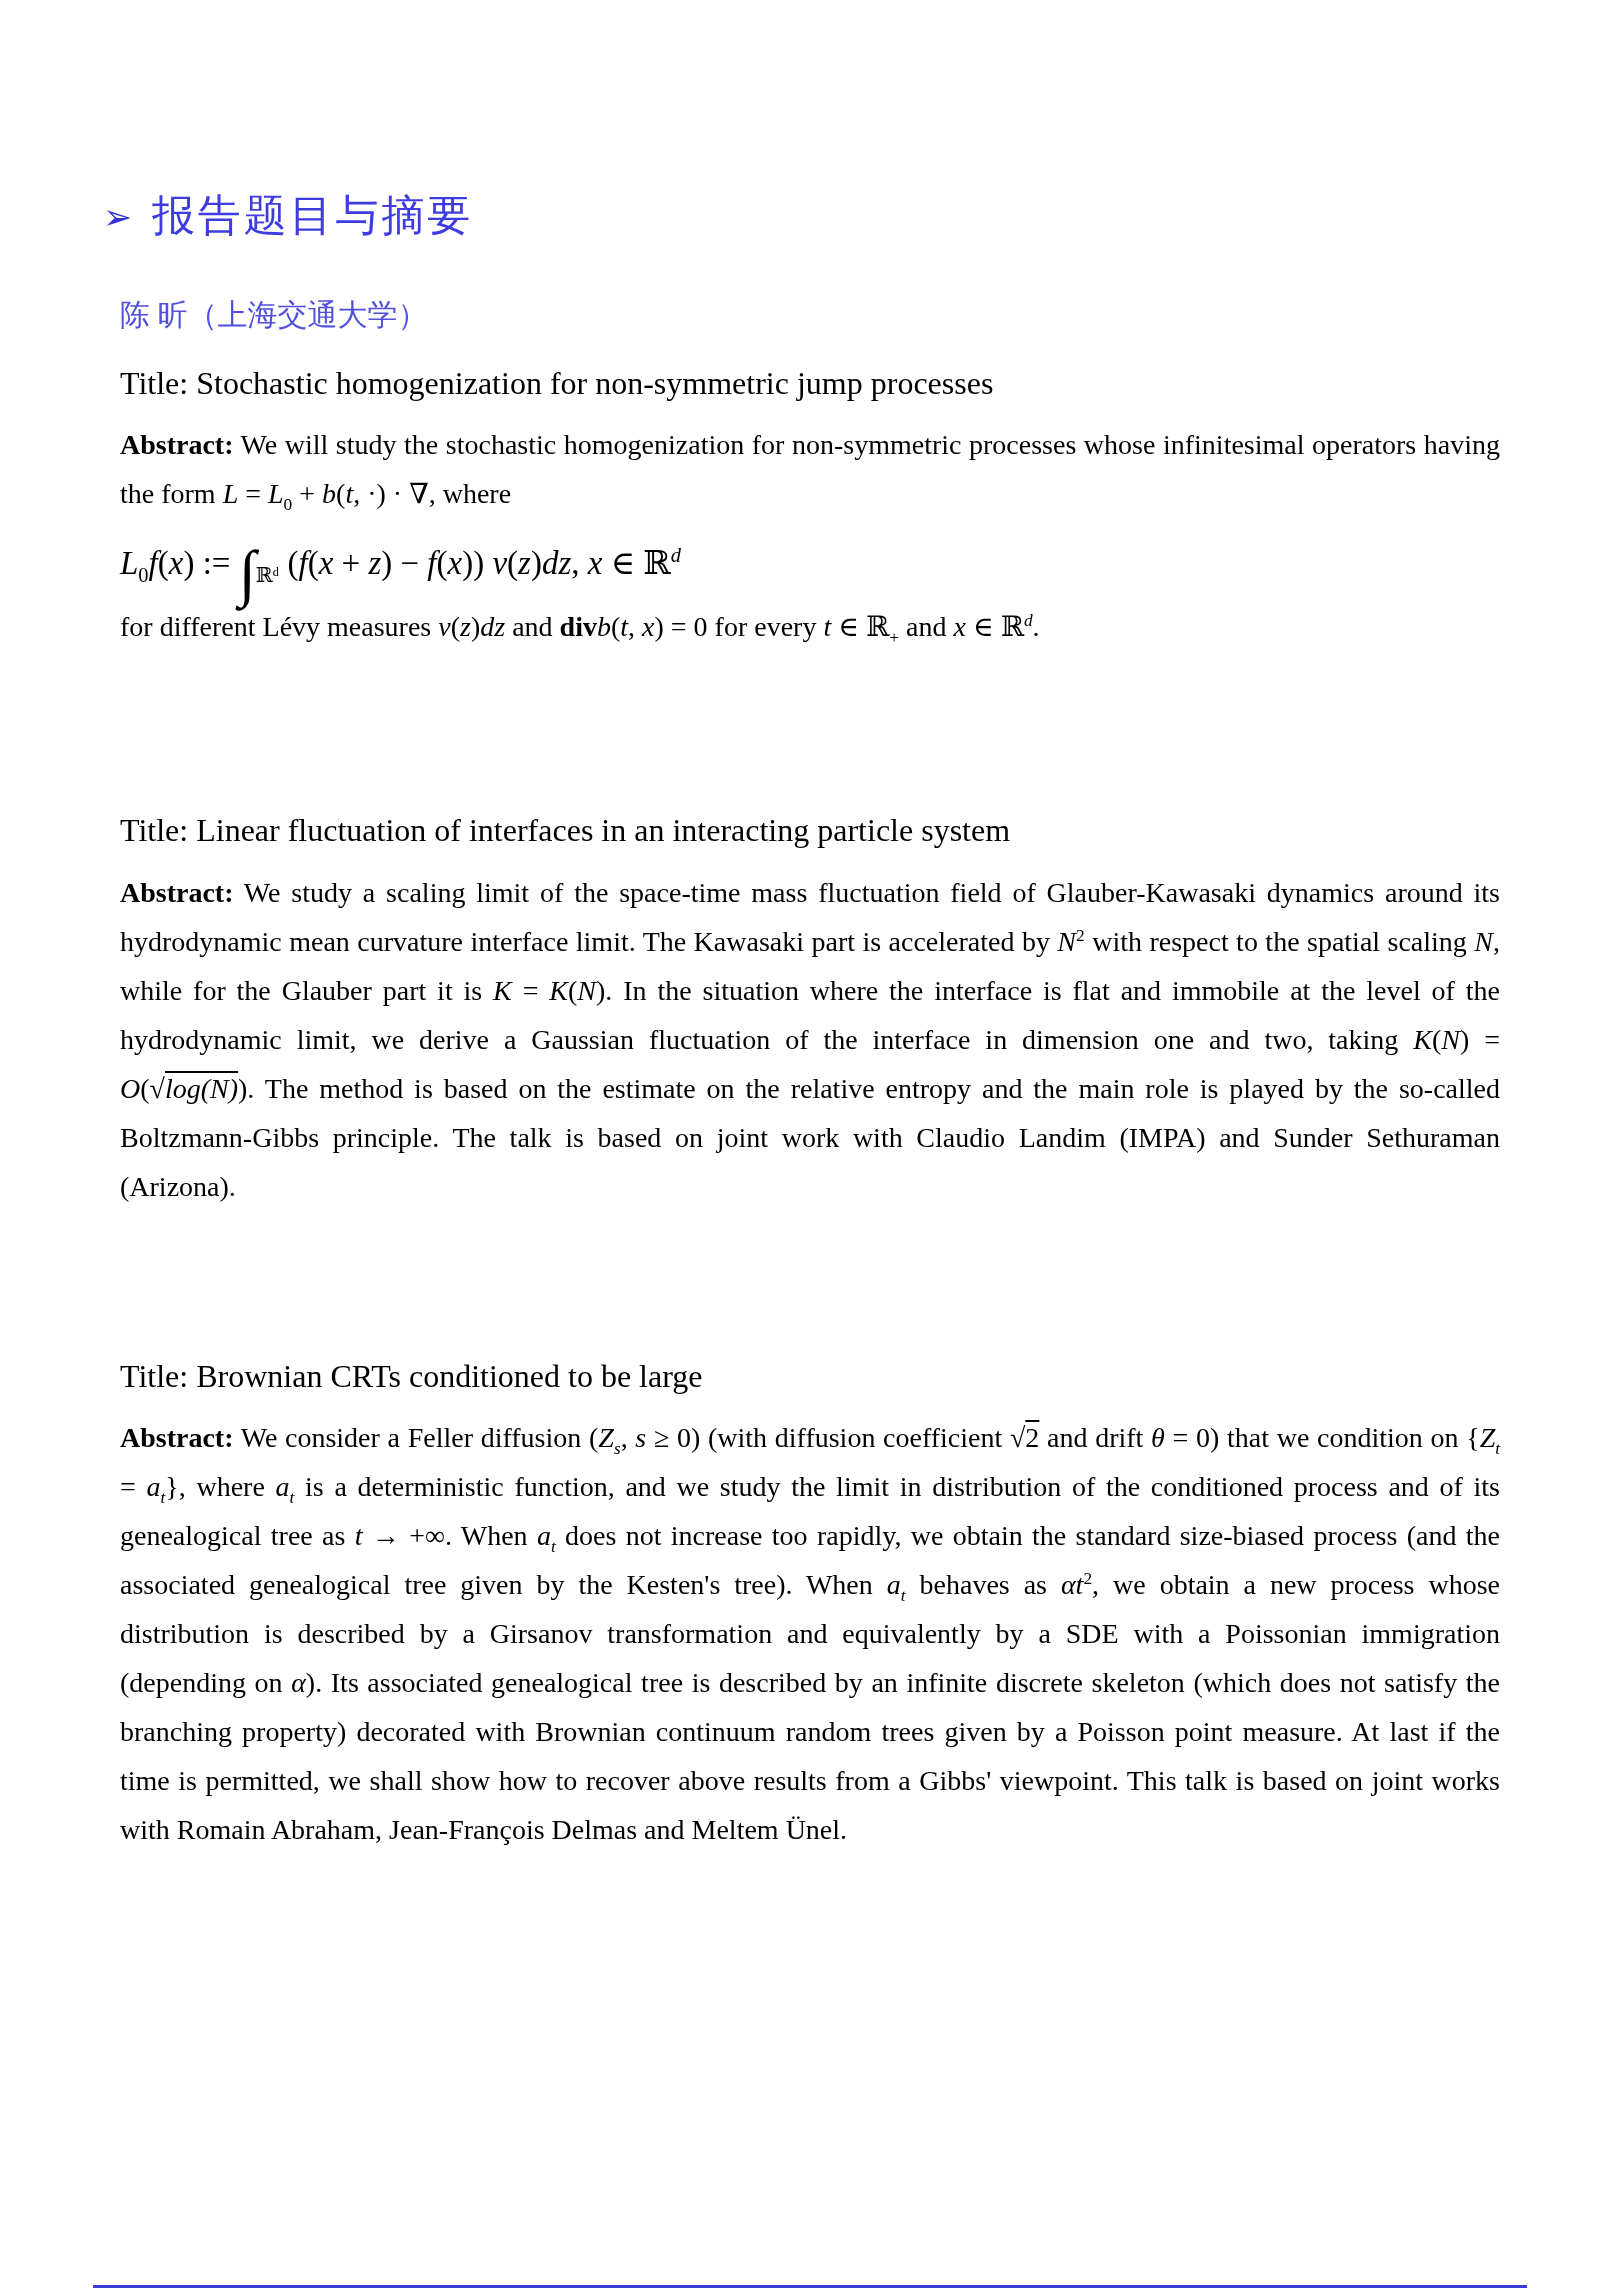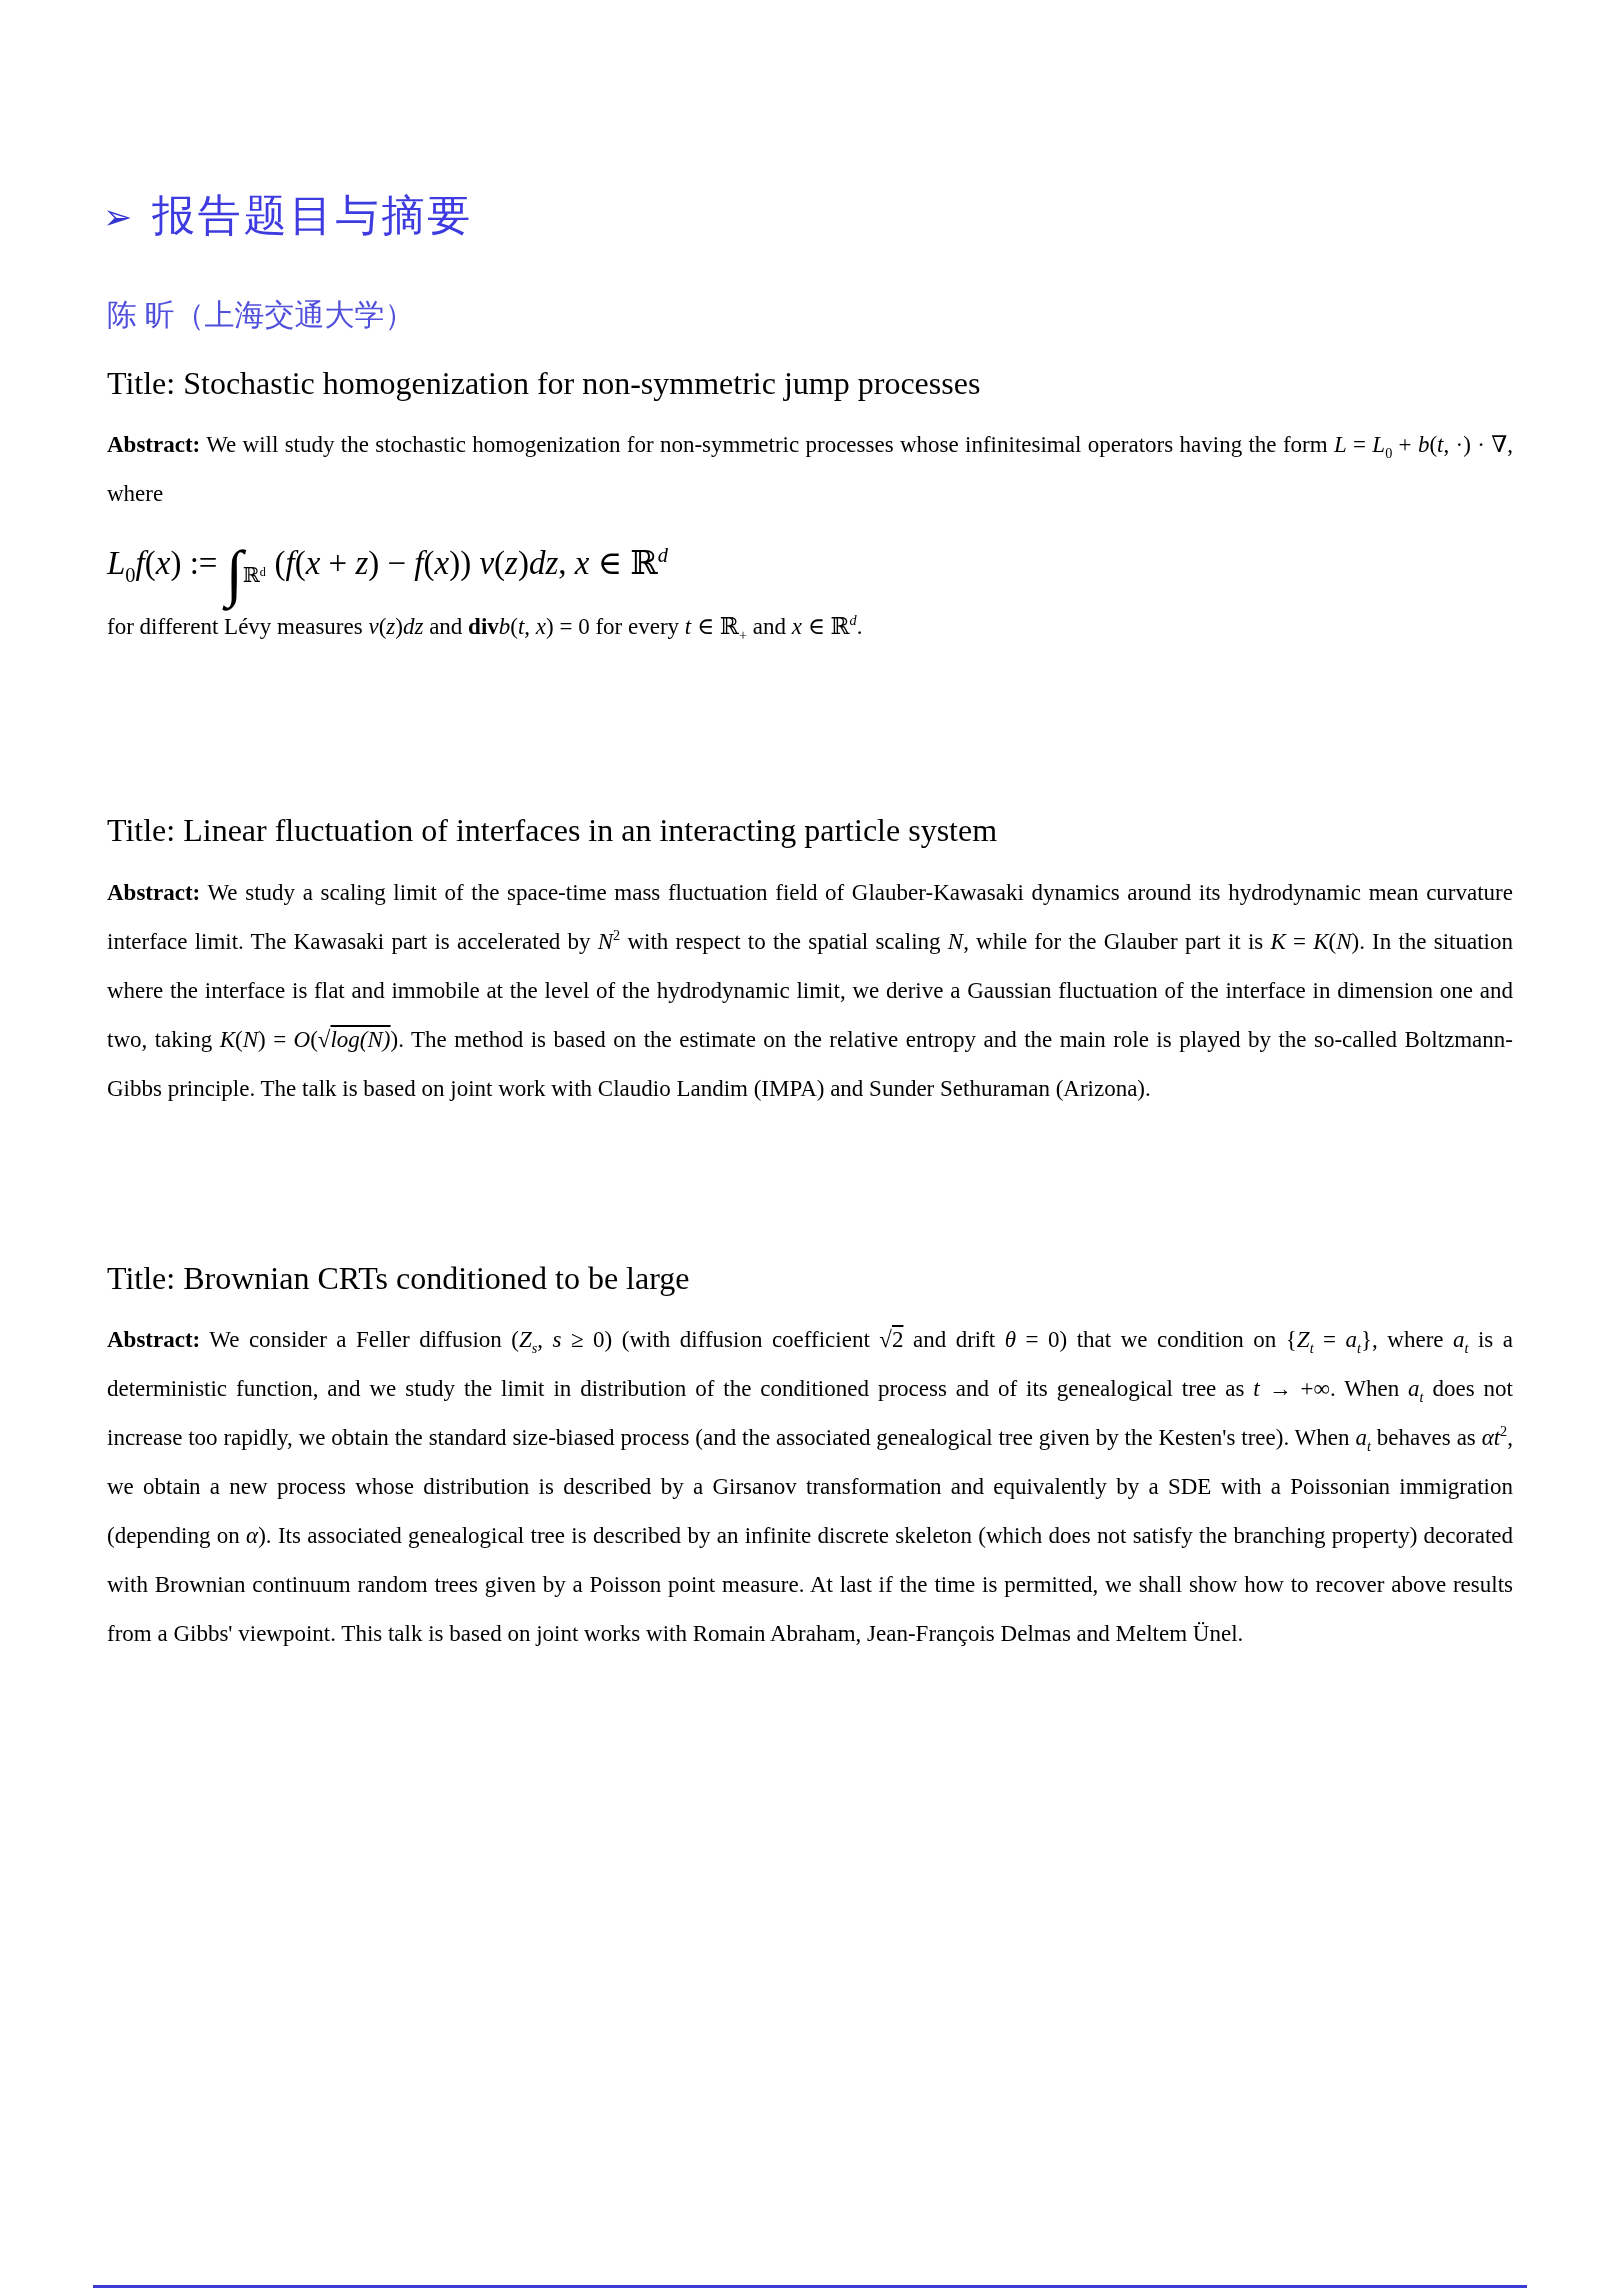--- a/index.html
+++ b/index.html
@@ -15,39 +15,39 @@
   }
   .doc-header {
     display:flex; align-items:center; gap:19.6px;
     margin-bottom:57px;
     color:#3e3ce0;
     font-family:"DejaVu Sans","Liberation Sans",sans-serif;
   }
   .arrow-icon { font-size:35px; color:#3434d2; line-height:1; transform:translateY(2px); }
   .doc-title { font-size:43px; font-weight:400; letter-spacing:2.9px; line-height:1.1; }
 
-  .talk { margin:4px; }
+  .talk { margin:17px; }
   #talk-2 { margin-top:159px; }
   #talk-3 { margin-top:145px; }
 
   .speaker {
     color:#5150dc;
     font-size:30px;
     font-weight:400;
     margin-bottom:29px;
     line-height:1.25;
   }
   .talk-title {
     font-size:32px;
     font-weight:400;
     margin-bottom:15.7px;
     line-height:1.3;
   }
   .abstract {
-    font-size:23px;
+    font-size:28px;
     line-height:49px;
     text-align:justify;
   }
   .formula {
     text-align:left;
     font-size:33px;
     margin:13.7px 0 7.8px 0;
     line-height:1.9;
   }
   sub, sup { font-size:0.62em; line-height:0; }

